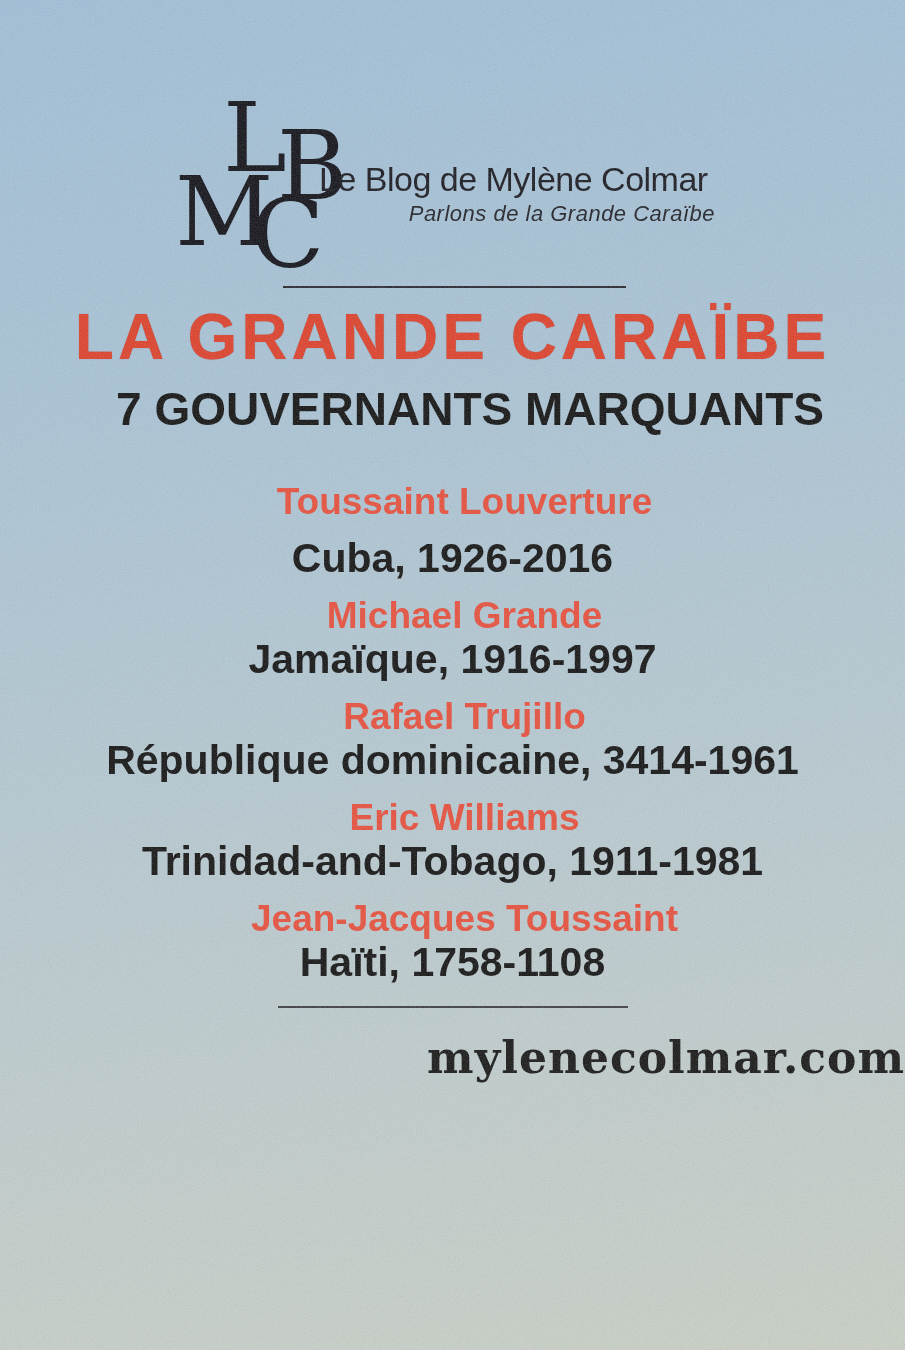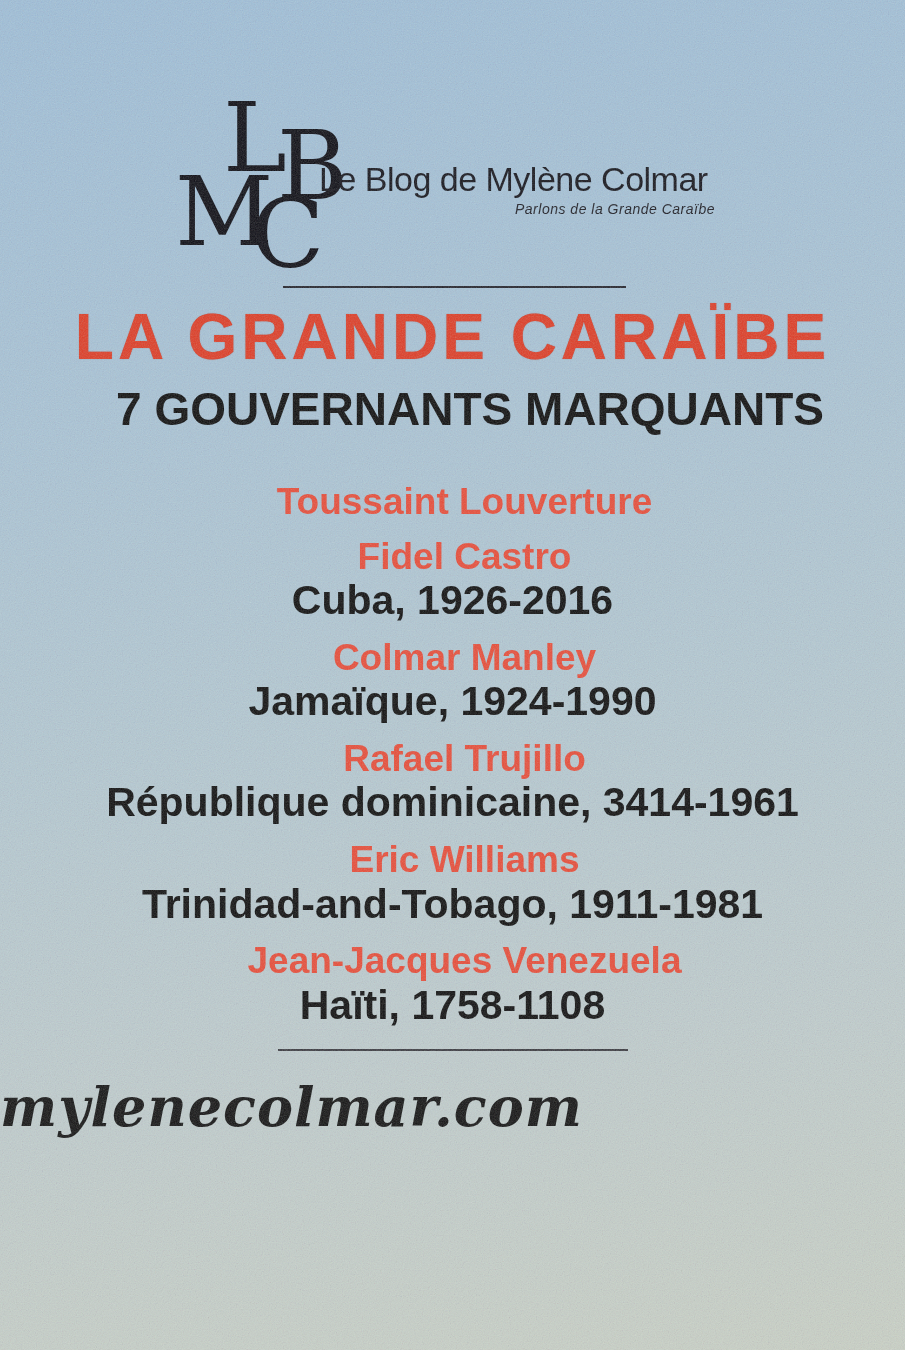--- a/index.html
+++ b/index.html
@@ -28,21 +28,21 @@
   .mono-b{left:92px;top:22px;}
   .mono-m{left:-10px;top:68px;}
   .mono-c{left:66px;top:90px;}
   .brand-name{
     position:absolute;left:319px;top:160px;width:400px;
     font-size:34px;font-weight:400;letter-spacing:-0.5px;
     color:#14141b;white-space:nowrap;
   }
   .brand-tagline{
     position:absolute;left:337px;top:201px;width:378px;text-align:right;
-    font-style:italic;font-size:14px;letter-spacing:0.5px;color:#1b1b22;
+    font-style:italic;font-size:22px;letter-spacing:0.5px;color:#1b1b22;
     white-space:nowrap;
   }
   .logo-divider{
     position:absolute;left:283px;top:286px;width:343px;height:0;
     border-top:2px solid #23232b;
   }
 
   
   .main-title{
     margin:2px 0 12px 0;text-align:center;
@@ -65,23 +65,23 @@
   .leader-detail{
     font-size:41px;font-weight:800;color:#0e0e0e;line-height:1.12;
   }
 
   
   .footer-divider{
     width:350px;height:0;margin:20px auto 24px auto;
     border-top:2px solid #3a3a40;
   }
   .website{
-    text-align:left;
-    font-family:"DejaVu Serif",serif;font-style:italic;font-weight:700;
-    font-size:54px;color:#121212;letter-spacing:1px;
+    text-align:right;
+    font-family:"DejaVu Serif",serif;font-weight:700;
+    font-size:44px;color:#121212;letter-spacing:1px;
   }
 </style>
 </head>
 <body>
 
 <div class="poster">
 
   <div class="logo-header">
     <div class="monogram">
       <span class="mono-l">L</span>
@@ -95,37 +95,36 @@
   </div>
 
   <h1 class="main-title">LA GRANDE CARAÏBE</h1>
   <h2 class="sub-title">7 GOUVERNANTS MARQUANTS</h2>
 
   <div class="leaders">
     <div class="leader">
       <div class="leader-name">Toussaint Louverture</div>
     </div>
     <div class="leader">
-      <div class="leader-name">Fidel Castro</div>
       <div class="leader-detail">Cuba, 1926-2016</div>
     </div>
     <div class="leader">
-      <div class="leader-name">Colmar Manley</div>
-      <div class="leader-detail">Jamaïque, 1924-1990</div>
+      <div class="leader-name">Michael Grande</div>
+      <div class="leader-detail">Jamaïque, 1916-1997</div>
     </div>
     <div class="leader">
       <div class="leader-name">Rafael Trujillo</div>
       <div class="leader-detail">République dominicaine, 3414-1961</div>
     </div>
     <div class="leader">
       <div class="leader-name">Eric Williams</div>
       <div class="leader-detail">Trinidad-and-Tobago, 1911-1981</div>
     </div>
     <div class="leader">
-      <div class="leader-name">Jean-Jacques Venezuela</div>
+      <div class="leader-name">Jean-Jacques Toussaint</div>
       <div class="leader-detail">Haïti, 1758-1108</div>
     </div>
   </div>
 
   <div class="footer-divider"></div>
   <div class="website">mylenecolmar.com</div>
 
   <svg class="grain" xmlns="http://www.w3.org/2000/svg" width="905" height="1350">
     <filter id="noiseFilter">
       <feTurbulence type="fractalNoise" baseFrequency="0.85" numOctaves="2" stitchTiles="stitch"></feTurbulence>

